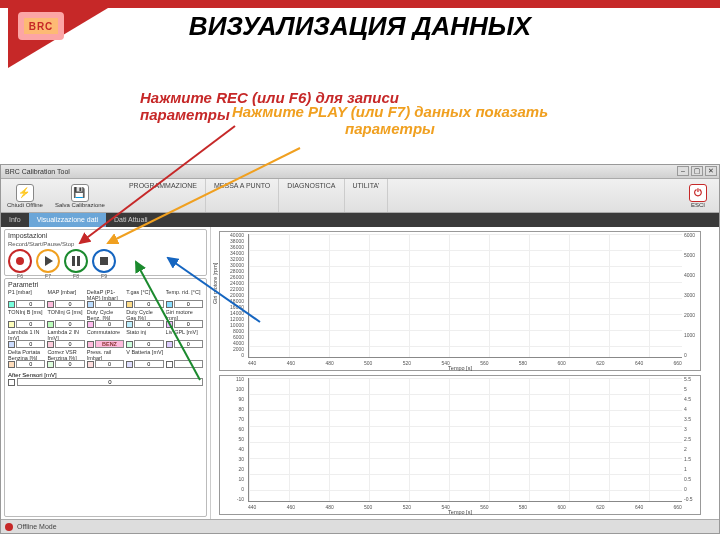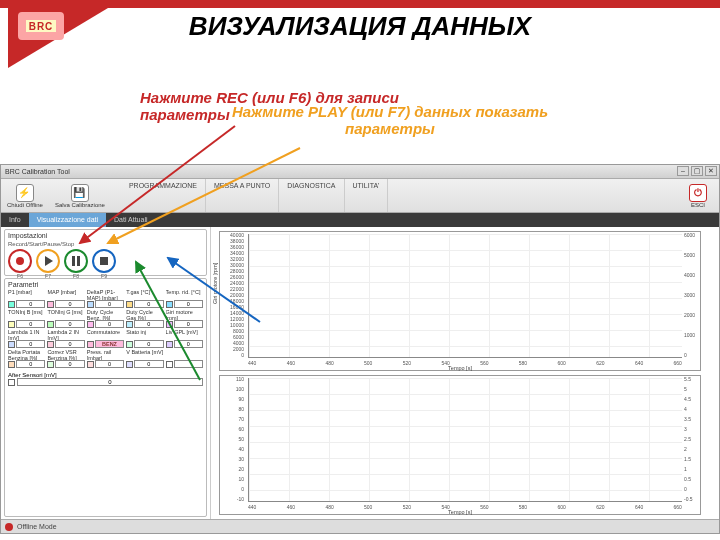--- a/index.html
+++ b/index.html
@@ -7,21 +7,21 @@
 
   
   .top-strip { position: absolute; top: 0; left: 0; width: 100%; height: 8px; background: #c62828; }
   .logo-wrap { position: absolute; top: 8px; left: 8px; width: 100px; height: 60px; }
   .logo-wrap .red-wedge {
     position: absolute; top: 0; left: 0; width: 0; height: 0;
     border-top: 60px solid #c62828; border-right: 100px solid transparent;
   }
   .logo-wrap .white-box {
     position: absolute; top: 4px; left: 10px; width: 46px; height: 28px;
-    background: #fef9c3; border: 8px solid #fca5a5; border-radius: 4px;
+    background: #fdba74; border: 6px solid #fca5a5; border-radius: 4px;
     display: flex; align-items: center; justify-content: center;
     font-size: 10px; font-weight: bold; color: #c62828; letter-spacing: 1px;
   }
 
   .slide-title {
     position: absolute; top: 12px; left: 0; width: 100%;
     text-align: center; font-size: 26px; font-weight: bold; font-style: italic;
     color: #000; line-height: 1.1;
   }
 

